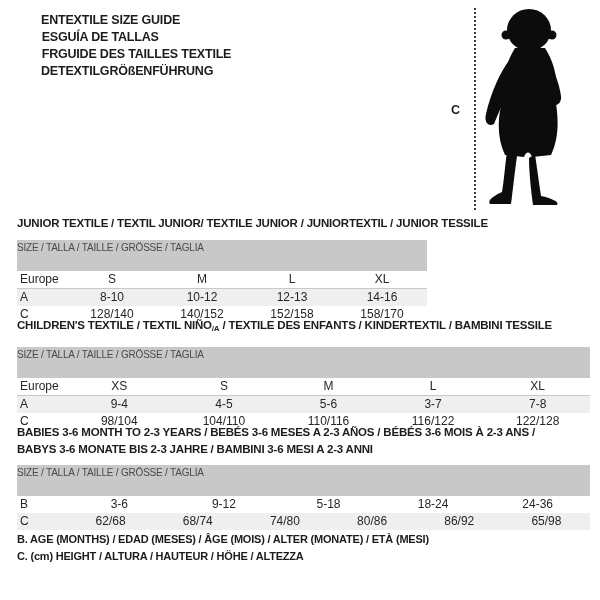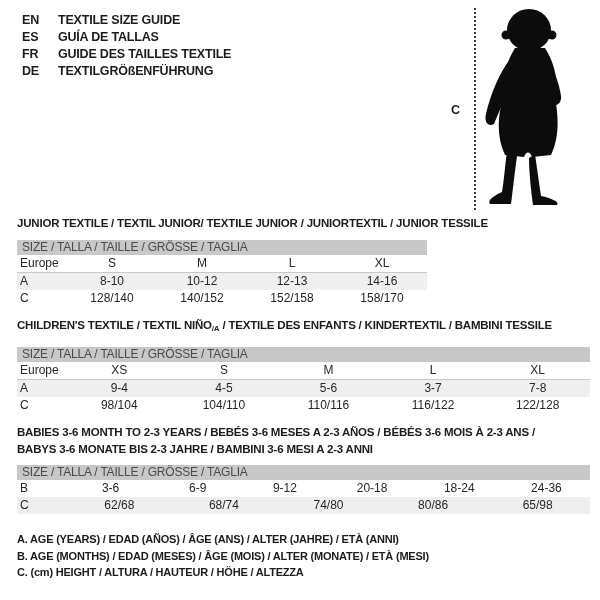--- a/index.html
+++ b/index.html
@@ -6,42 +6,42 @@
   body {
     width: 600px; height: 600px; position: relative; overflow: hidden;
     font-family: "Liberation Sans", sans-serif;
     color: var(--text, #1c1c1c);
     -webkit-font-smoothing: antialiased;
   }
 
   
   .lang-list { position: absolute; left: 22px; top: 12px; }
   .lang-row { display: flex; height: 17px; line-height: 17px;
-              font-size: 12.5px; font-weight: bold; letter-spacing: -0.2px; }
+              font-size: 12.5px; font-weight: bold; letter-spacing: -0.2px; text-align: right; }
   .lang-code { width: 36px; }
 
   
   .measure-line { position: absolute; left: 474px; top: 8px; height: 202px;
                   width: 0; border-left: 2px dotted #3a3a3a; }
   .measure-label { position: absolute; left: 451px; top: 103px;
                    font-size: 12.5px; font-weight: bold; }
   .baby-svg { position: absolute; left: 479px; top: 8px; width: 96px; height: 200px; }
 
   
   .section-heading { position: absolute; left: 17px; font-size: 11.5px;
                      font-weight: bold; letter-spacing: -0.2px; line-height: 17px;
                      white-space: nowrap; }
   .sub-a { font-size: 8px; vertical-align: -2px; }
 
   
   .table { position: absolute; left: 17px; }
-  .size-bar { height: 15px; line-height: 15px;
+  .size-bar { height: 31px; line-height: 15px;
               background: var(--table_header_bg, #c8c8c8);
               color: var(--table_header_text, #4a4a4a);
-              font-size: 12px; padding-left: 5px; letter-spacing: -0.2px; }
+              font-size: 10px; letter-spacing: -0.2px; }
   .trow { display: flex; height: 17px; line-height: 17px; font-size: 12px;
           color: #262626; }
   .tlabel { width: 50px; padding-left: 3px; box-sizing: border-box; }
   .tcell { flex: 1; text-align: center; }
   .row-units { border-bottom: 1px solid var(--table_header_bg, #c8c8c8); }
   .row-stripe { background: var(--row_stripe_bg, #efefef); }
 
   .t-junior   { top: 240px; width: 410px; }
   .t-children { top: 347px; width: 573px; }
   .t-babies   { top: 465px; width: 573px; }
@@ -152,33 +152,32 @@
 
 <div class="section-heading h-babies">
   <div>BABIES 3-6 MONTH TO 2-3 YEARS / BEBÉS 3-6 MESES A 2-3 AÑOS / BÉBÉS 3-6 MOIS À 2-3 ANS /</div>
   <div>BABYS 3-6 MONATE BIS 2-3 JAHRE / BAMBINI 3-6 MESI A 2-3 ANNI</div>
 </div>
 <div class="table t-babies">
   <div class="size-bar">SIZE / TALLA / TAILLE / GRÖSSE / TAGLIA</div>
   <div class="trow">
     <span class="tlabel">B</span>
     <span class="tcell">3-6</span>
-    <span class="tcell">6-9</span>
     <span class="tcell">9-12</span>
-    <span class="tcell">20-18</span>
+    <span class="tcell">5-18</span>
     <span class="tcell">18-24</span>
     <span class="tcell">24-36</span>
   </div>
   <div class="trow row-stripe">
     <span class="tlabel">C</span>
     <span class="tcell">62/68</span>
     <span class="tcell">68/74</span>
     <span class="tcell">74/80</span>
     <span class="tcell">80/86</span>
+    <span class="tcell">86/92</span>
     <span class="tcell">65/98</span>
   </div>
 </div>
 
 <div class="legend">
-  <div class="legend-row">A. AGE (YEARS) / EDAD (AÑOS) / ÂGE (ANS) / ALTER (JAHRE) / ETÀ (ANNI)</div>
   <div class="legend-row">B. AGE (MONTHS) / EDAD (MESES) / ÂGE (MOIS) / ALTER (MONATE) / ETÀ (MESI)</div>
   <div class="legend-row">C. (cm) HEIGHT / ALTURA / HAUTEUR / HÖHE / ALTEZZA</div>
 </div>
 
 </body></html>

